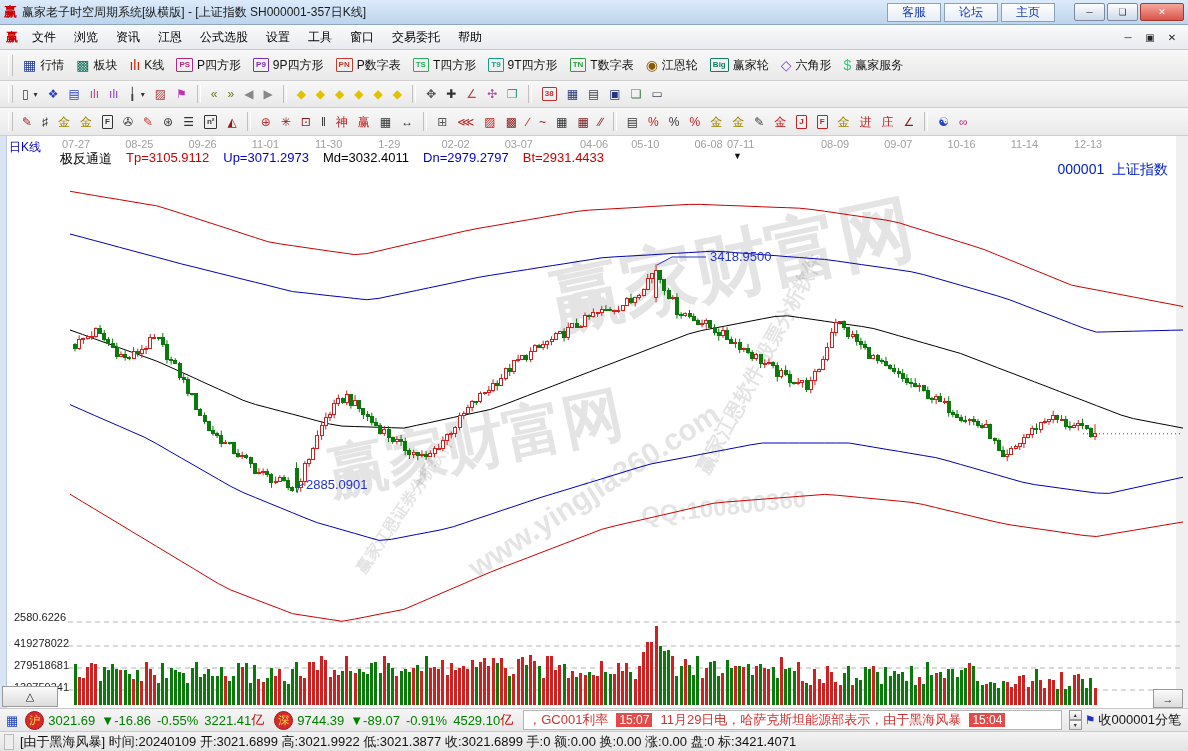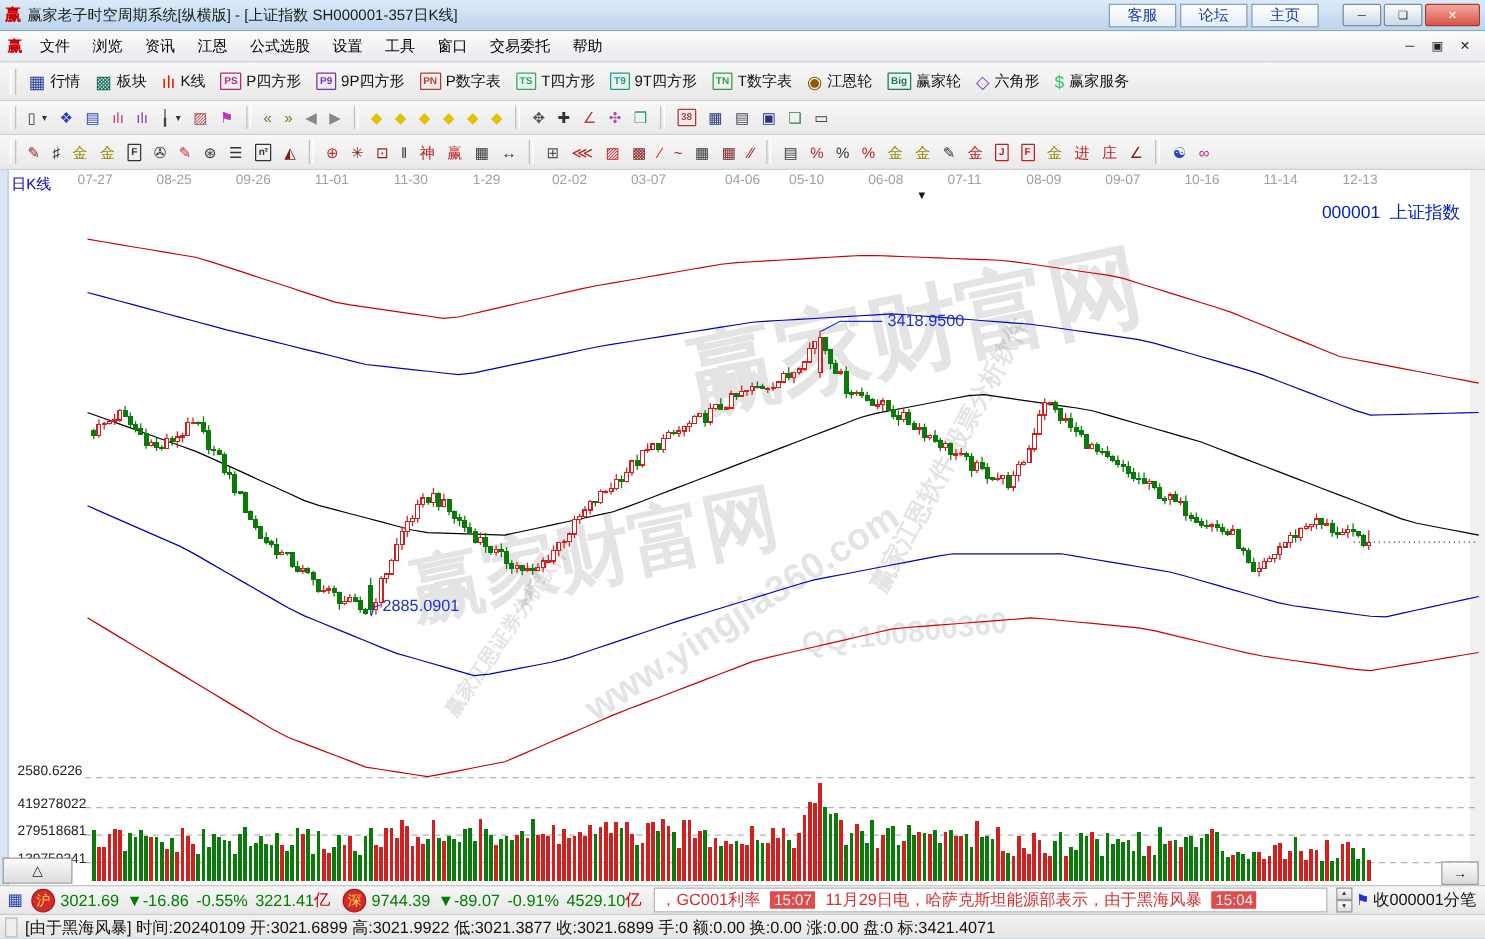--- a/index.html
+++ b/index.html
@@ -429,27 +429,37 @@
         <span class="abs datelabel" style="left: 125.25px; top: 2px;">08-25</span>
         <span class="abs datelabel" style="left: 188.5px; top: 2px;">09-26</span>
         <span class="abs datelabel" style="left: 251.75px; top: 2px;">11-01</span>
         <span class="abs datelabel" style="left: 315px; top: 2px; text-align: center;">11-30</span>
         <span class="abs datelabel" style="left: 378.25px; top: 2px;">1-29</span>
         <span class="abs datelabel" style="left: 441.5px; top: 2px;">02-02</span>
         <span class="abs datelabel" style="left: 504.75px; top: 2px;">03-07</span>
         <span class="abs datelabel" style="left: 568px; top: 2px; margin-left: 12px;">04-06</span>
         <span class="abs datelabel" style="left: 631.25px; top: 2px;">05-10</span>
         <span class="abs datelabel" style="left: 694.5px; top: 2px; text-align: right;">06-08</span>
-        <span class="abs datelabel" style="left: 758px; top: 2px;">07-11</span>
+        <span class="abs datelabel" style="left: 727px; top: 2px;">07-11</span>
         <span class="abs datelabel" style="left: 821px; top: 2px;">08-09</span>
         <span class="abs datelabel" style="left: 884.25px; top: 2px;">09-07</span>
         <span class="abs datelabel" style="left: 947.5px; top: 2px;">10-16</span>
         <span class="abs datelabel" style="left: 1010.75px; top: 2px;">11-14</span>
         <span class="abs datelabel" style="left: 1074px; top: 2px;">12-13</span>
       </div>
+    <div class="indrow">
+      <span id="ind-name" style="color:#000;">极反通道</span>
+      <span id="ind-values" style="display:flex;gap:14px;">
+          <span style="color: rgb(204, 0, 0);">Tp=3105.9112</span>
+          <span style="color: rgb(0, 0, 204);">Up=3071.2973</span>
+          <span style="color: rgb(0, 0, 0);">Md=3032.4011</span>
+          <span style="color: rgb(0, 0, 204);">Dn=2979.2797</span>
+          <span style="color: rgb(204, 0, 0);">Bt=2931.4433</span>
+        </span>
+    </div>
     <span class="abs symlabel" style="right:8px;top:25px;text-align:center;">
       <span>000001</span>&nbsp;
       <span>上证指数</span>
     </span>
     <span class="abs" style="left:733px;top:15px;font-size:9px;color:#111;">▼</span>
 
     <div id="watermarks">
         <div class="wm" style="left: 540px; top: 120px; font-size: 74px; transform: rotate(-12deg);">赢家财富网</div>
         <div class="wm" style="left: 320px; top: 300px; font-size: 60px; transform: rotate(-12deg);">赢家财富网</div>
         <div class="wm" style="left: 462px; top: 420px; font-size: 30px; transform: rotate(-33deg);">www.yingjia360.com</div>

